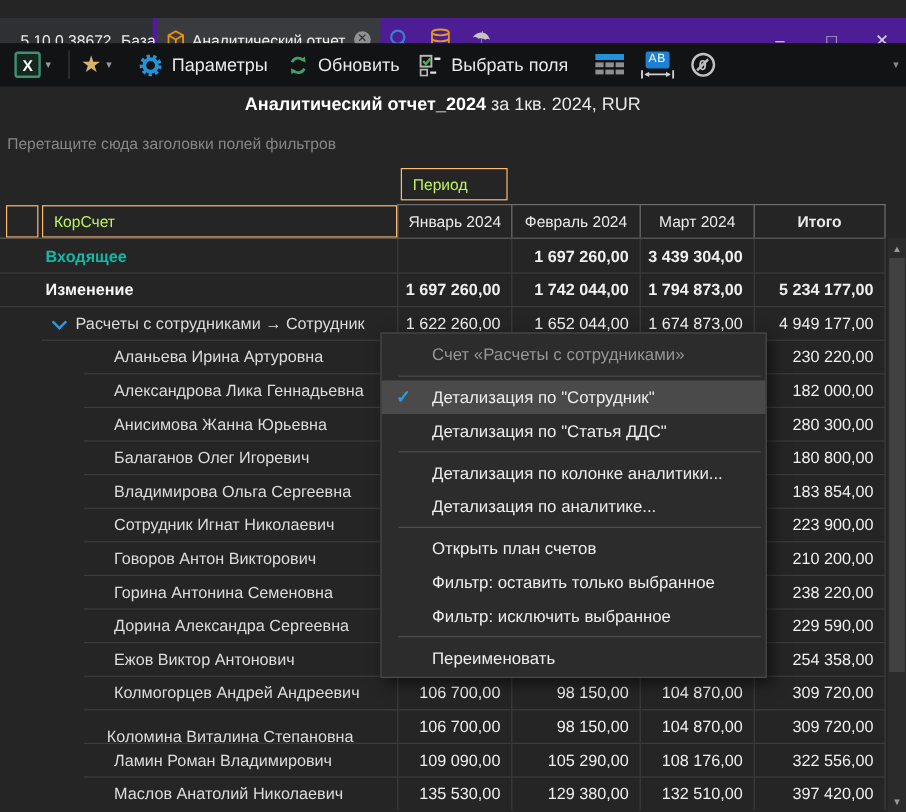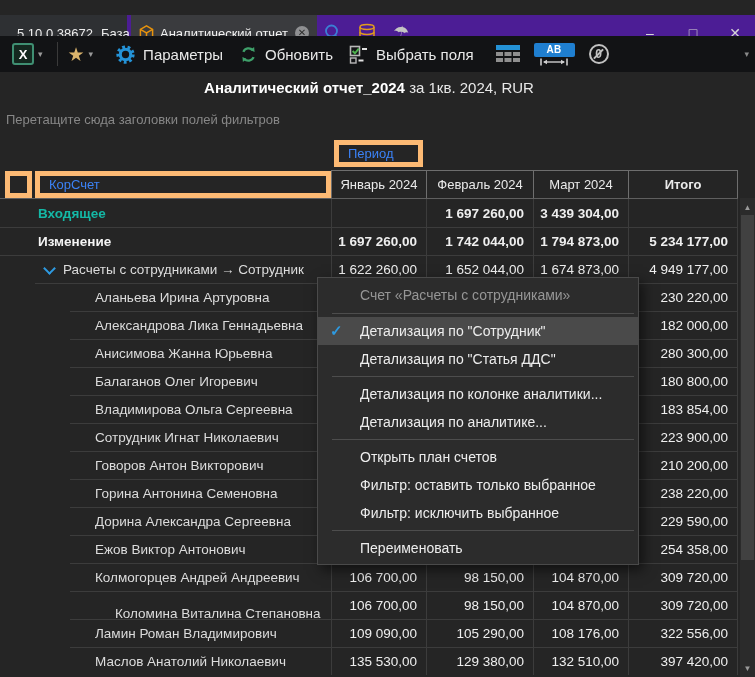--- a/index.html
+++ b/index.html
@@ -27,35 +27,35 @@
     display:flex;align-items:center;padding-left:12px;box-sizing:border-box}
   .xl-box{width:22px;height:22px;border:2px solid #3f8f72;background:#14281f;border-radius:3px;
     color:#fff;font-weight:bold;font-size:13px;display:flex;align-items:center;justify-content:center;box-sizing:border-box}
   .caret{color:#9a9a9a;font-size:9px;margin:0 6px 0 4px}
   .vsep{width:1px;height:24px;background:#3a3a3a;margin:0 8px}
   .star{color:#d9b36c;font-size:19px;margin-left:2px}
   .tbtn{display:flex;align-items:center;gap:7px;margin-left:16px}
   .tbtn-label{font-size:15px;color:#e9e9e9;white-space:nowrap}
   .ico-only{margin-left:14px;display:flex;align-items:center}
   .ab-wrap{display:flex;flex-direction:column;align-items:center;gap:1px}
-  .ab-box{width:41px;height:14px;background:#1f7fd0;border-radius:2px;color:#fff;font-weight:bold;
+  .ab-box{width:20px;height:14px;background:#1f7fd0;border-radius:2px;color:#fff;font-weight:normal;
     font-size:10px;display:flex;align-items:center;justify-content:center;letter-spacing:.5px}
   .zero-ico{width:20px;height:20px;border:2px solid #c2c2c2;border-radius:50%;position:relative;
     display:flex;align-items:center;justify-content:center;color:#c2c2c2;font-size:12px;font-weight:bold;box-sizing:border-box}
   .zero-ico::after{content:"";position:absolute;width:13px;height:2px;background:#c2c2c2;transform:rotate(-45deg)}
   .tb-spacer{flex:1}
   .tb-right-caret{color:#8a8a8a;font-size:9px;margin-right:6px}
   
   .report-title{position:absolute;left:0;top:79px;width:738px;text-align:center;font-size:15px;color:#fff}
   .report-title b{font-weight:bold}
   .report-title span{font-weight:normal;color:#e8e8e8}
   .filter-hint{position:absolute;left:6px;top:112px;font-size:13px;color:#878787}
   
-  .field-box{position:absolute;border:5px solid #fdba74;box-sizing:border-box;display:flex;
-    align-items:center;padding-left:9px;font-size:13px;color:#3b82f6;background:transparent}
+  .field-box{position:absolute;border:1px solid #fdba74;box-sizing:border-box;display:flex;
+    align-items:center;padding-left:9px;font-size:13px;color:#bef264;background:transparent}
   .period-box{left:334px;top:140px;width:89px;height:27px}
   .corner-box{left:5px;top:171px;width:27px;height:27px;padding:0}
   .rowarea-box{left:35px;top:171px;width:296px;height:27px}
   .col-headers{position:absolute;left:331px;top:170px;height:28px;display:flex}
   .hcell{box-sizing:border-box;display:flex;align-items:center;justify-content:center;
     font-size:13px;color:#eaeaea;border-left:1px solid #6e6e6e;border-top:1px solid #6e6e6e}
   .hcell.c0{width:95px}.hcell.c1{width:107px}.hcell.c2{width:95px}
   .hcell.c3{width:110px;border-right:1px solid #6e6e6e;font-weight:bold}
   
   .pivot-rows{position:absolute;left:0;top:198px;width:738px;border-top:1px solid #5f5f5f}
@@ -351,21 +351,21 @@
       <div class="lbl" style="padding-left: 95px;">
         <span>Колмогорцев Андрей Андреевич</span>
       </div>
       <div class="val c0">106 700,00</div>
       <div class="val c1">98 150,00</div>
       <div class="val c2">104 870,00</div>
       <div class="val c3">309 720,00</div>
     </div>
     <div class="prow">
       <div class="rowline" style="left: 70px;"></div>
-      <div class="lbl" style="padding-left: 115px; margin-top: 17px;">
+      <div class="lbl" style="padding-left: 89px; margin-top: 17px;">
         <span>Коломина Виталина Степановна</span>
       </div>
       <div class="val c0">106 700,00</div>
       <div class="val c1">98 150,00</div>
       <div class="val c2">104 870,00</div>
       <div class="val c3">309 720,00</div>
     </div>
     <div class="prow">
       <div class="rowline" style="left: 70px;"></div>
       <div class="lbl" style="padding-left: 95px;">

